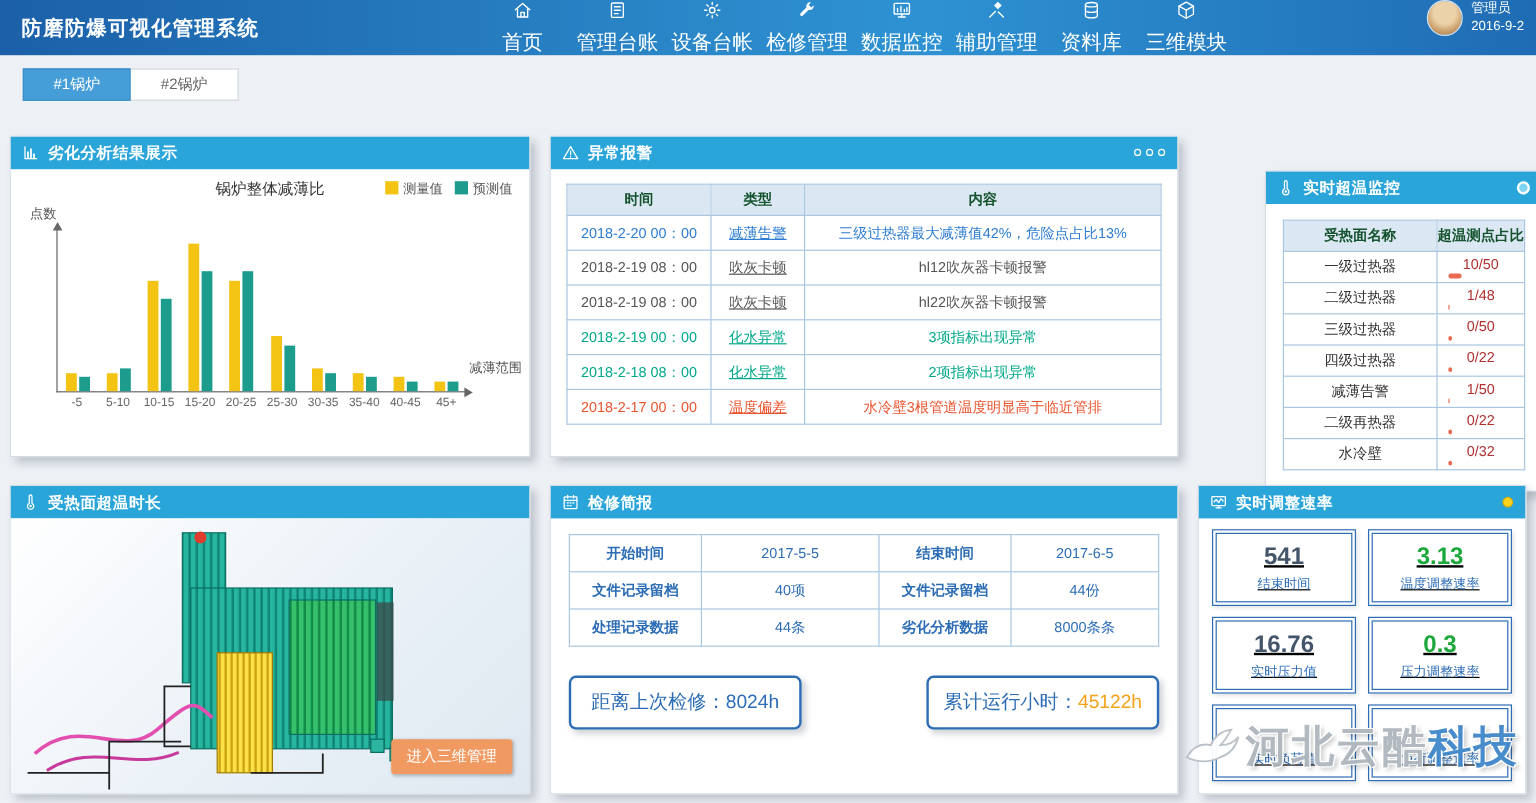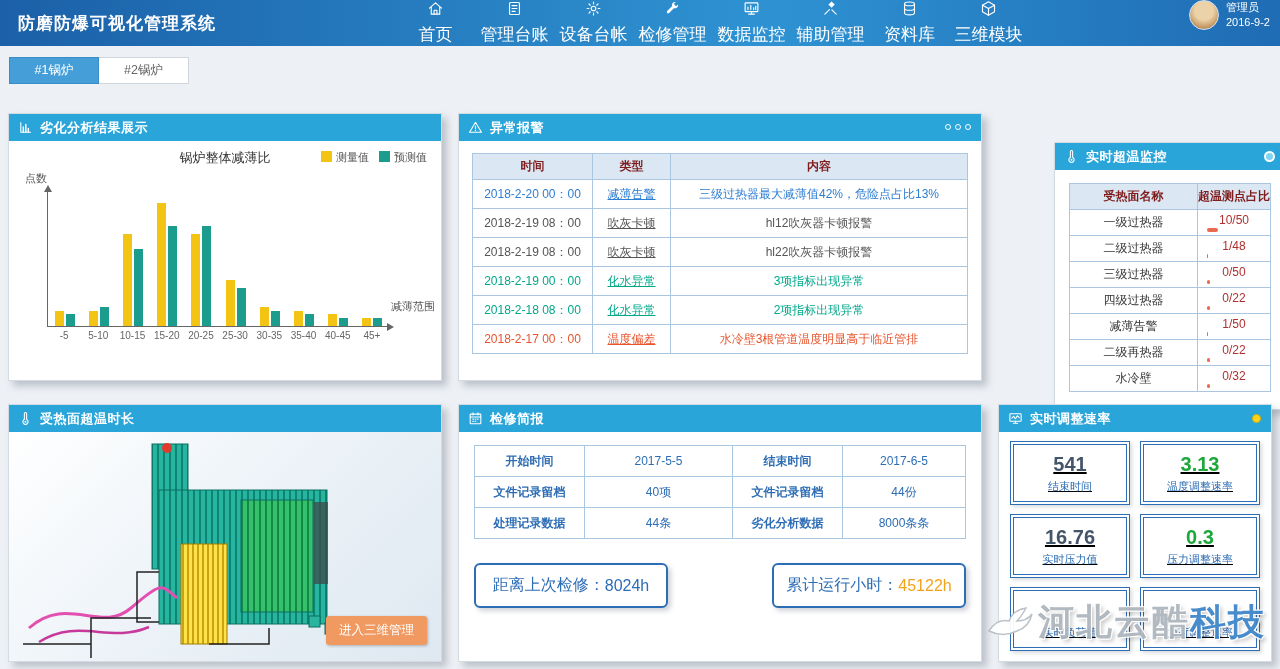--- a/index.html
+++ b/index.html
@@ -14,21 +14,21 @@
   .topnav{position:absolute;left:396px;top:0;height:46px;display:flex;}
   .nav-item{width:79px;height:46px;display:flex;flex-direction:column;align-items:center;justify-content:center;gap:2px;color:#fff;cursor:pointer;}
   .nav-item svg{width:17px;height:17px;fill:none;stroke:#fff;stroke-width:1.6;stroke-linecap:round;stroke-linejoin:round;}
   .nav-label{font-size:17px;white-space:nowrap;}
   .userbox{position:absolute;right:10px;top:0;height:46px;display:flex;gap:7px;color:#fff;}
   .avatar{width:30px;height:30px;border-radius:50%;border:1px solid #cfe3f5;
     background:radial-gradient(circle at 50% 35%,#ecd2a8 0 40%,#c79b66 70%,#8a6a44 100%);flex:none;}
   .user-meta{display:flex;flex-direction:column;font-size:11px;line-height:1.35;}
 
   
-  .tabs{position:absolute;left:9px;top:57px;display:flex;z-index:5;}
+  .tabs{position:absolute;left:19px;top:57px;display:flex;z-index:5;}
   .tab{min-width:90px;height:27px;display:flex;align-items:center;justify-content:center;font-size:12.5px;cursor:pointer;}
   .tab-active{background:#459ed8;color:#fff;border:1px solid #3a8cc4;}
   .tab-inactive{background:#fff;color:#666;border:1px solid #d0d6dd;border-left:none;}
 
   
   .panel{position:absolute;background:#fff;border:1px solid #d3dbe3;box-shadow:5px 5px 7px rgba(100,110,125,.35);}
   .panel-hd{height:27px;background:#2aa5da;display:flex;align-items:center;padding:0 9px;gap:7px;position:relative;}
   .ph-title{color:#fff;font-size:13px;font-weight:bold;letter-spacing:.5px;}
   .ph-icon{display:flex;}
   .ph-icon svg{width:15px;height:15px;fill:none;stroke:#fff;stroke-width:1.7;stroke-linecap:round;stroke-linejoin:round;}
@@ -56,21 +56,21 @@
   .plot::after{content:"";position:absolute;right:-9px;bottom:-4.5px;border:4px solid transparent;border-left:7px solid #666;}
   .bar-group{flex:1;display:flex;justify-content:center;align-items:flex-end;gap:2px;}
   .bar{width:9px;}
   .x-labels{display:flex;margin:3px 40px 0 26px;}
   .x-label{flex:1;text-align:center;font-size:10px;color:#666;white-space:nowrap;}
   .xlab{position:absolute;right:6px;top:158px;font-size:11px;color:#555;}
 
   
   table.grid{width:100%;border-collapse:collapse;table-layout:fixed;}
   table.grid th,table.grid td{border:1px solid #aac7e1;font-size:12px;text-align:center;overflow:hidden;white-space:nowrap;}
-  table.grid th{background:#dbe7f3;color:#7f1d1d;font-weight:bold;height:26px;}
+  table.grid th{background:#dbe7f3;color:#14532d;font-weight:bold;height:26px;}
 
   .alarm-body{padding:12px 13px;}
   .alarm-table td{height:29px;padding:2px 4px;}
   .type-cell{text-decoration:underline;cursor:pointer;}
   tr.c-blue td{color:#2d7dd2;}
   tr.c-dark td{color:#555;}
   tr.c-green td{color:#00a88a;}
   tr.c-red td{color:#e8542e;}
 
   .ot-body{padding:13px 14px;}

